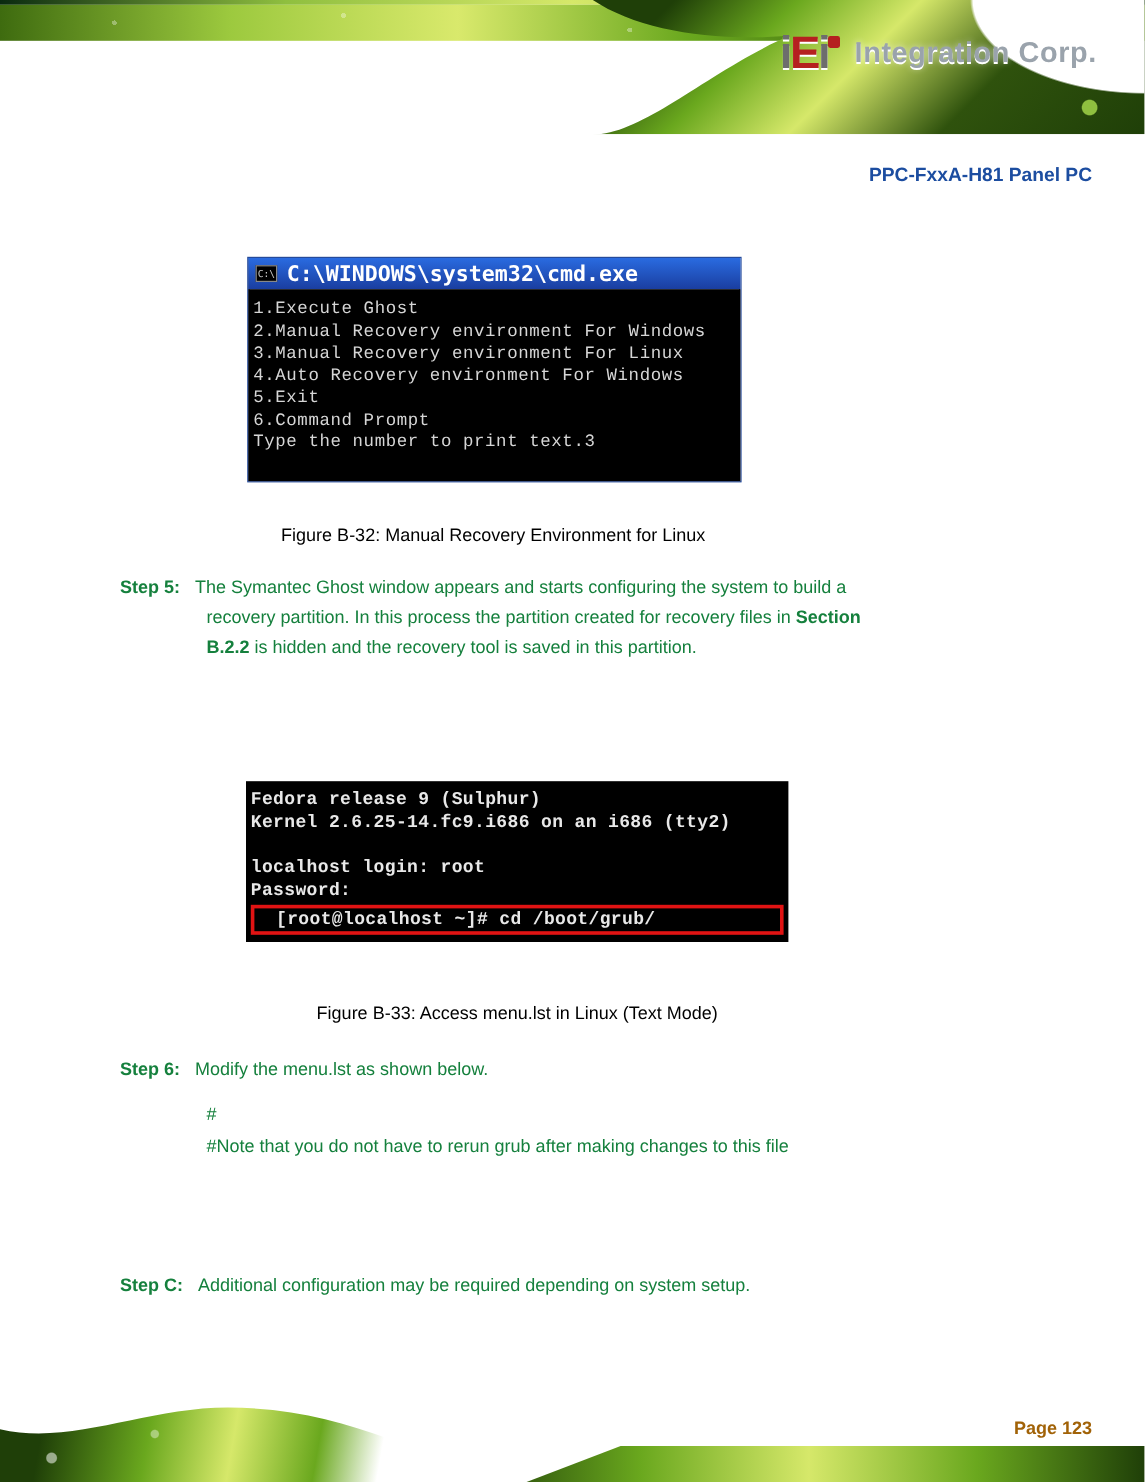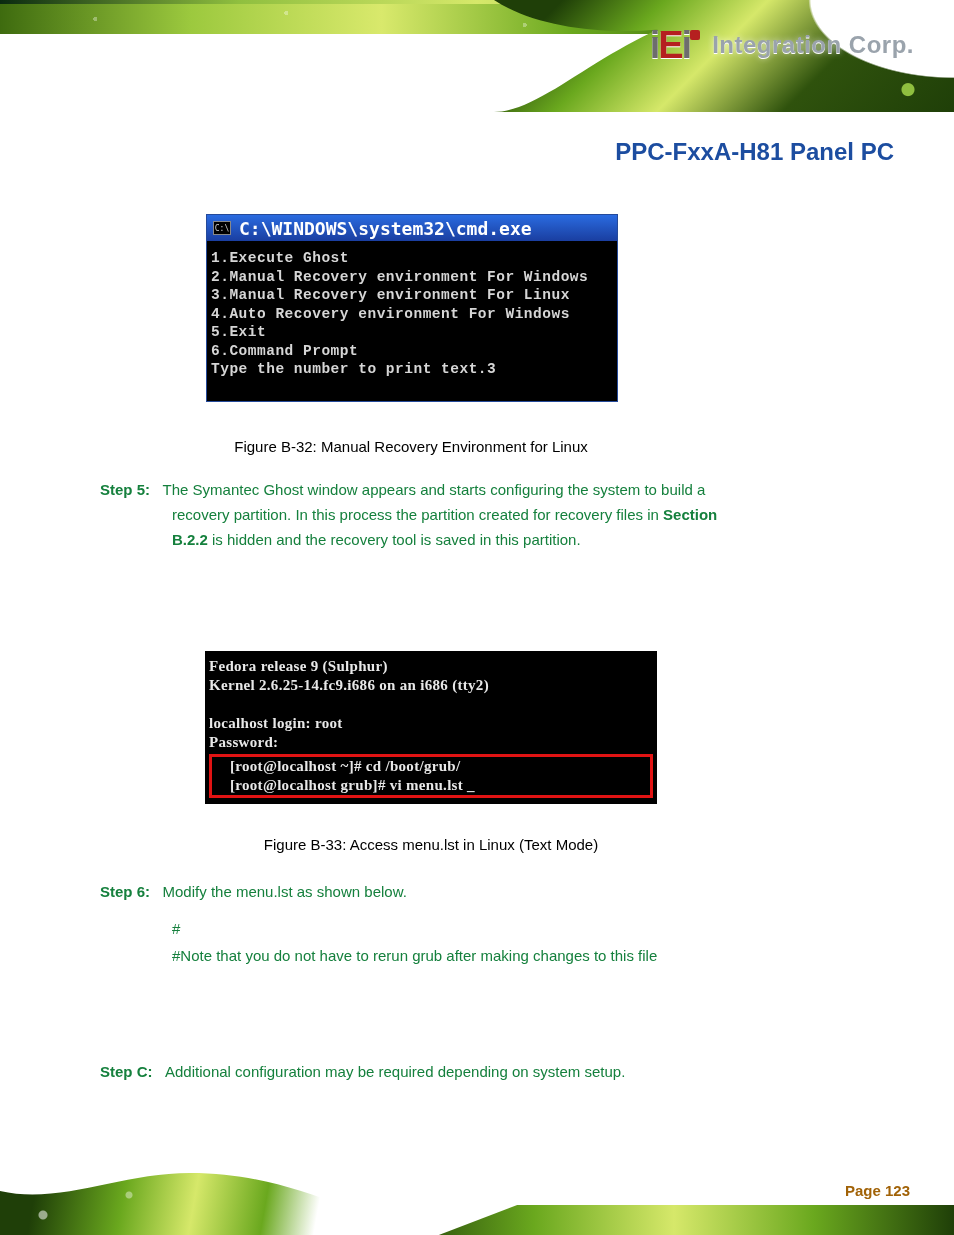--- a/index.html
+++ b/index.html
@@ -67,22 +67,22 @@
     font-weight: 900;
     font-size: 24px;
     color: #9aa3ac;
     text-shadow: 0 1px 0 #fff, 0 0 6px #ffffffaa;
     letter-spacing: 0.5px;
   }
 
   
   .product-line {
     position: absolute;
-    top: 138px; right: 60px;
-    font-size: 24px;
+    top: 138px; right: 44px;
+    font-size: 16px;
     font-weight: bold;
     color: #1c4da0;
   }
 
   
   .cmd-window {
     position: absolute;
     top: 214px; left: 206px;
     width: 412px;
     border: 1px solid #254a9a;
@@ -111,21 +111,21 @@
   .cmd-body {
     background: #000;
     color: #d6d6d6;
     font-family: "Courier New", monospace;
     font-size: 14.5px;
     line-height: 18.5px;
     padding: 8px 4px 10px 4px;
     min-height: 160px;
     white-space: pre;
     letter-spacing: 0.5px;
-    font-weight: bold;
+    font-weight: normal;
   }
   .cmd-body .menu-line + .menu-line { margin: 0; }
 
   
   .caption {
     position: absolute;
     left: 0; right: 0;
     text-align: center;
     font-size: 15px;
     font-weight: normal;
@@ -146,21 +146,21 @@
   .step5 .step-label, .step6 .step-label, .stepC .step-label { font-weight: bold; }
   .step5 p { margin: 0; }
   .indent { padding-left: 72px; }
 
   
   .linux-window {
     position: absolute;
     top: 651px; left: 205px;
     width: 452px;
     background: #000;
-    font-family: Liberation Serif, serif;
+    font-family: Liberation Mono, monospace;
     color: #e8e8e8;
     font-weight: bold;
     font-size: 15px;
     line-height: 19px;
     padding: 6px 4px;
     letter-spacing: 0.3px;
   }
   .linux-window .hl {
     border: 3px solid #e11313;
     padding: 0 18px;
@@ -251,21 +251,20 @@
 </div>
 
 <div class="linux-window">
   <div>Fedora release 9 (Sulphur)</div>
   <div>Kernel 2.6.25-14.fc9.i686 on an i686 (tty2)</div>
   <div style="height:19px;"></div>
   <div>localhost login: root</div>
   <div>Password:</div>
   <div class="hl">
     <div>[root@localhost ~]# cd /boot/grub/</div>
-    <div>[root@localhost grub]# vi menu.lst _</div>
   </div>
 </div>
 
 <div class="caption caption-2">Figure B-33: Access menu.lst in Linux (Text Mode)</div>
 
 <div class="body-block step6">
   <p>
     <span class="step-label">Step 6:</span>
     &nbsp;&nbsp;<span>Modify the menu.lst as shown below.</span>
   </p>

